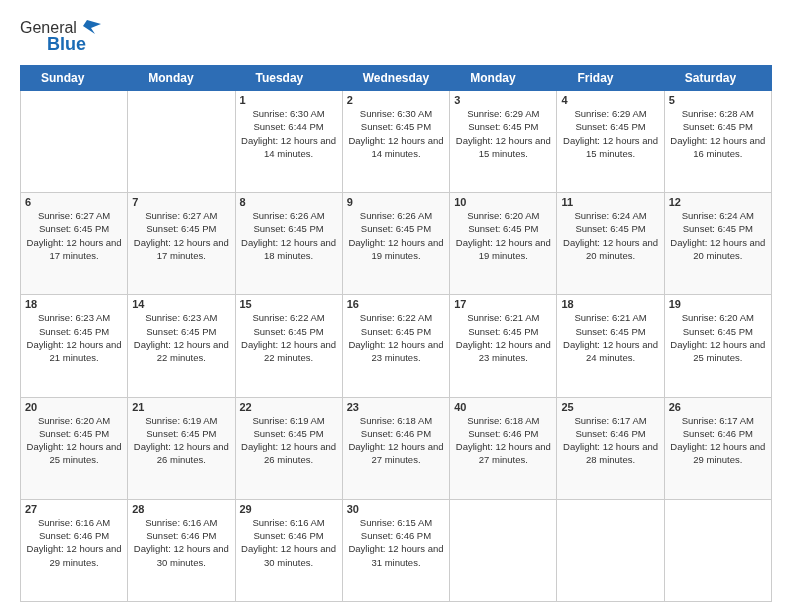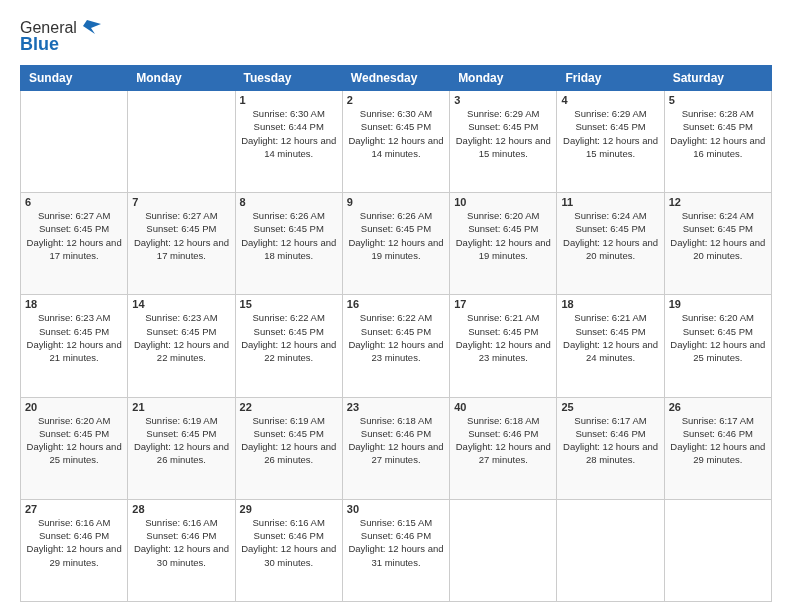--- a/index.html
+++ b/index.html
@@ -22,21 +22,21 @@
       justify-content: space-between;
       align-items: flex-start;
       margin-bottom: 10px;
       flex-direction: column;
     }
     .logo {
       display: flex;
       align-items: center;
     }
     .logo-general { color: #333; }
-    .logo-blue { color: #1a6bb5; }
+    .logo-blue { color: #1a6bb5; margin-left: 27px; }
     .logo-icon {
       width: 22px;
       height: 22px;
       margin-left: 2px;
       margin-top: -2px;
     }
     .title-block {
       text-align: right;
     }
     .calendar-title {
@@ -52,21 +52,21 @@
     .calendar {
       width: 100%;
       border-collapse: collapse;
       flex: 1;
     }
     .calendar th {
       background-color: #2d6db5;
       color: #fff;
       font-size: 12px;
       font-weight: bold;
-      padding: 5px 8px;
+      padding: 5px 20px;
       text-align: left;
       border: 1px solid #2d6db5;
     }
     .calendar td {
       border: 1px solid #ccc;
       vertical-align: top;
       padding: 3px 4px;
       font-size: 9.5px;
       color: #333;
       width: calc(100% / 7);

